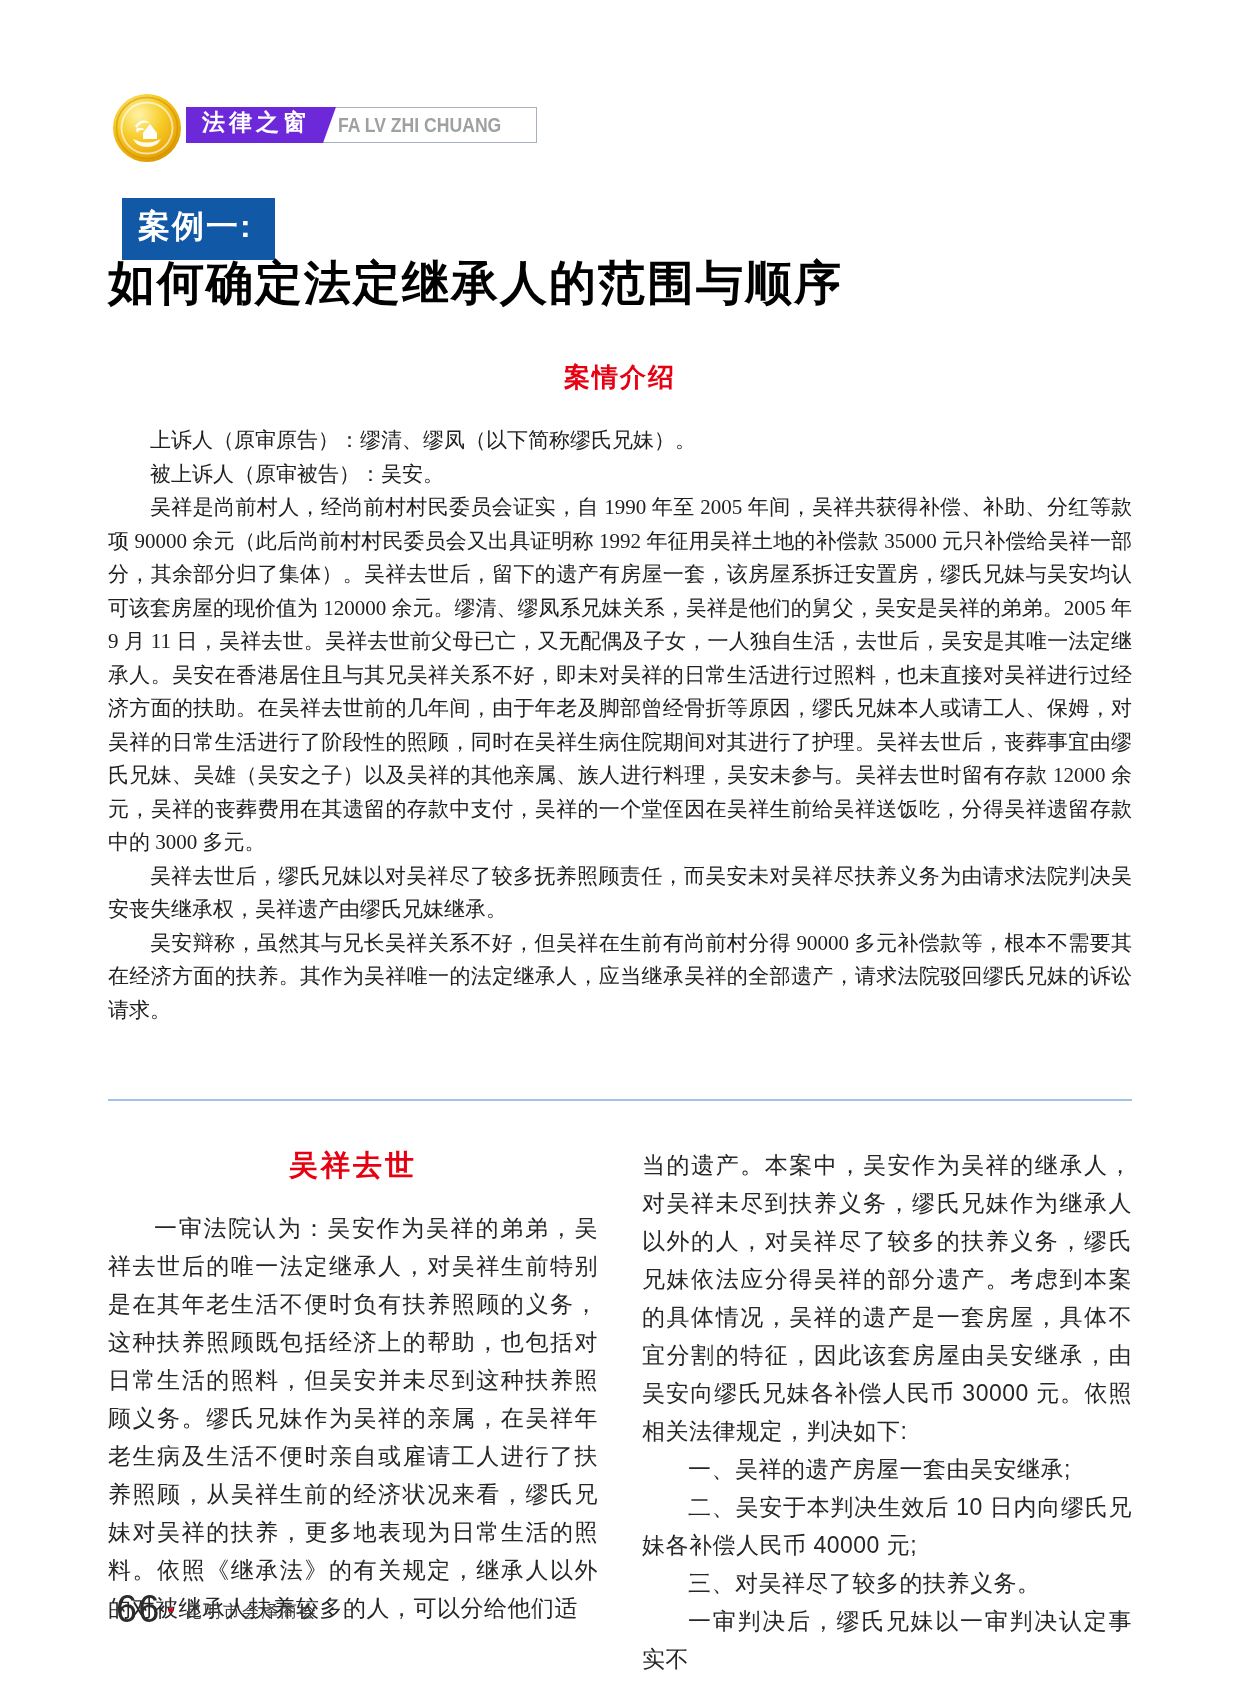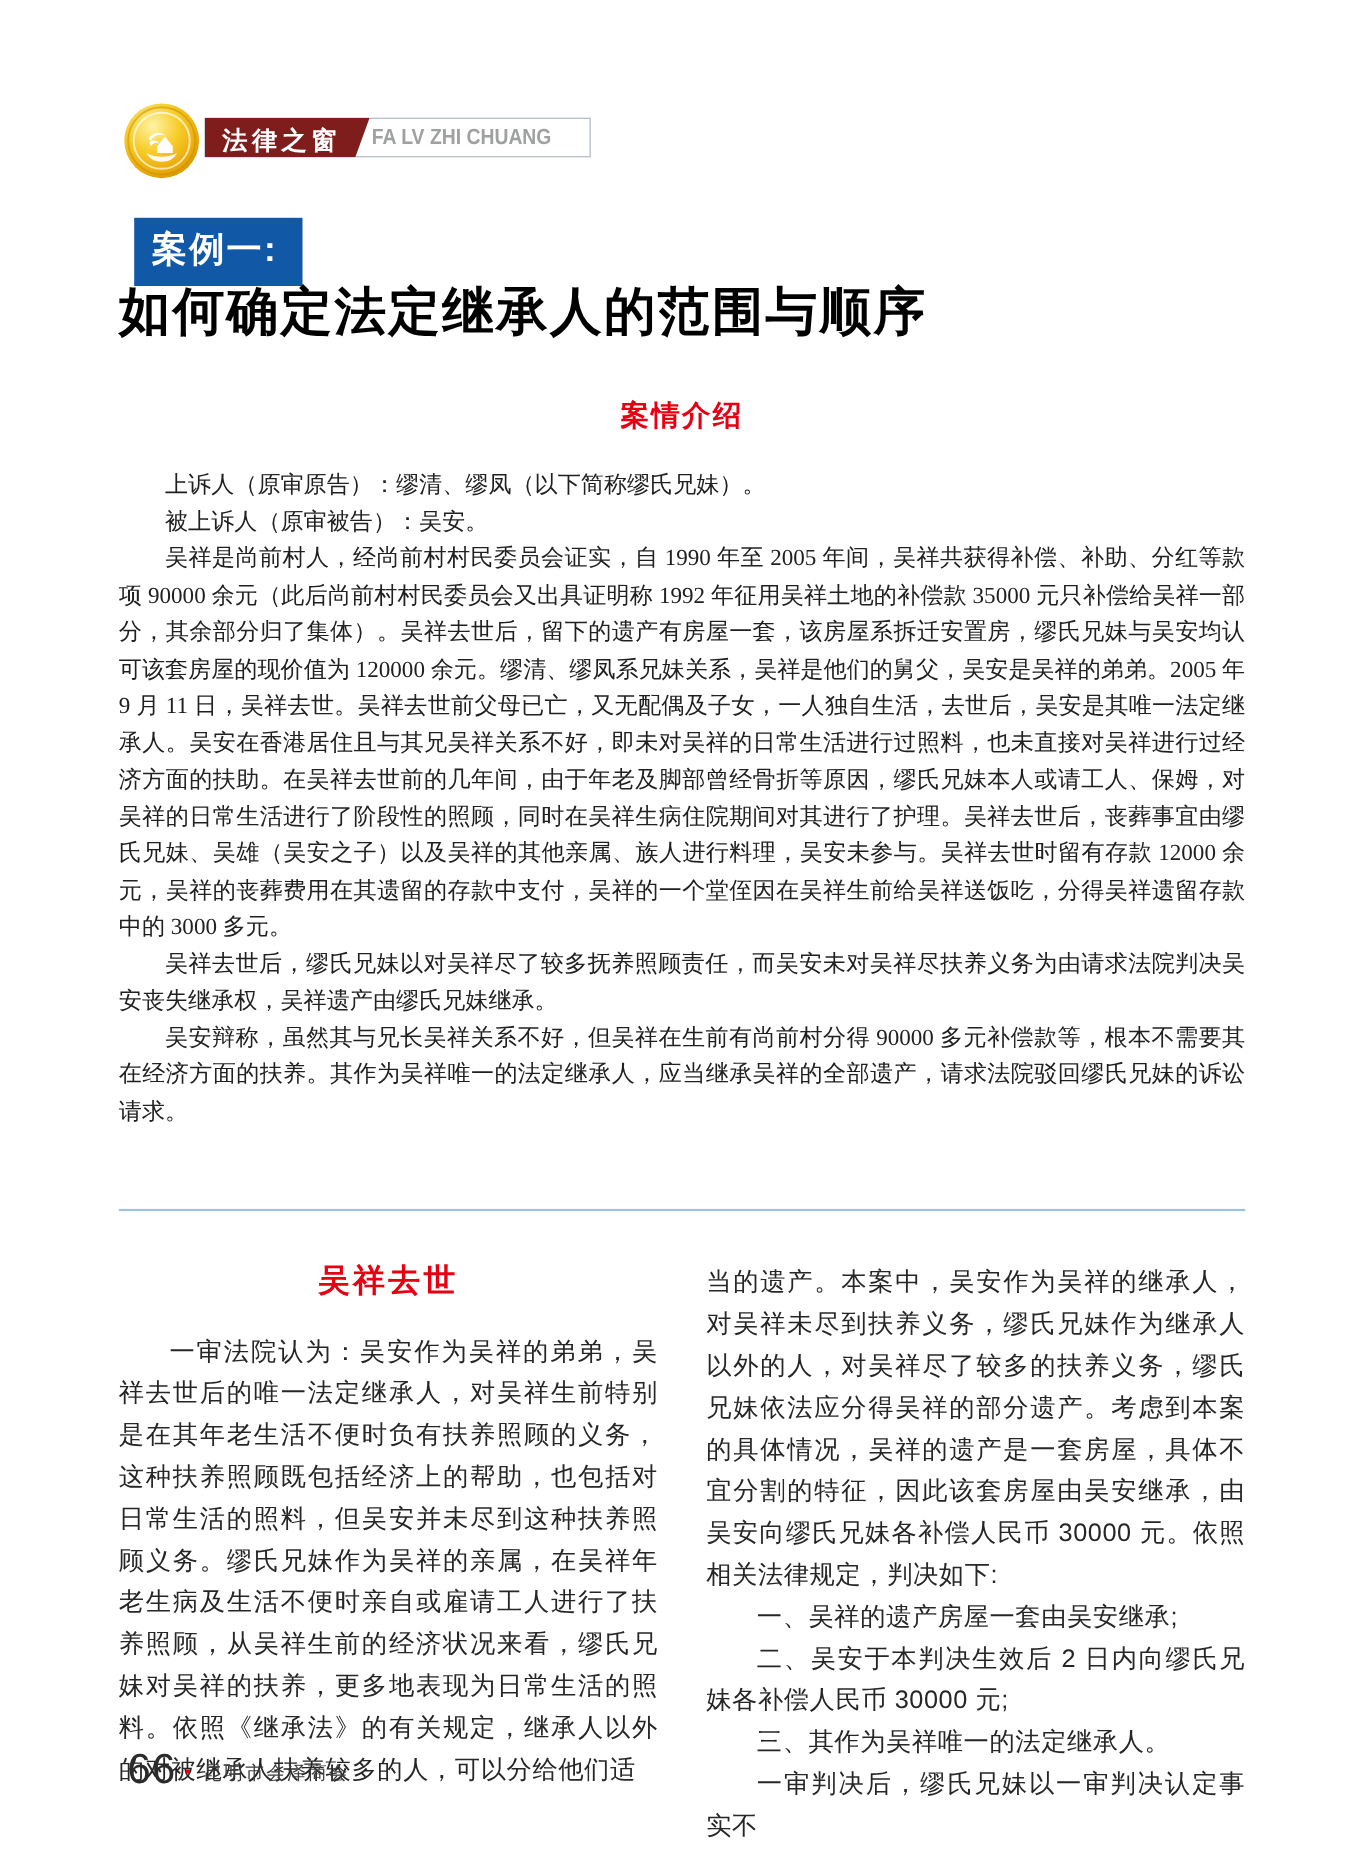--- a/index.html
+++ b/index.html
@@ -15,23 +15,23 @@
 
   
   .masthead { position:absolute; left:112px; top:93px; height:70px; display:flex; align-items:center; }
   .logo { width:70px; height:70px; flex:0 0 auto; }
   .banner {
     display:flex; align-items:stretch;
     height:36px; margin-left:4px; margin-top:-6px;
     border:1px solid #a8b2bf; background:#ffffff; box-sizing:border-box;
   }
   .banner-blue {
-    background:#7f1d1d;
+    background:#6d28d9;
     clip-path:polygon(0 0, 100% 0, calc(100% - 13px) 100%, 0 100%);
-    display:flex; align-items:flex-end;
+    display:flex; align-items:flex-start;
     padding:0 26px 0 16px; margin:-1px 0 -1px -1px;
   }
   .banner-blue span {
     color:#ffffff; font-size:23px; font-weight:bold; letter-spacing:4px;
     font-family:"Liberation Serif", serif; white-space:nowrap;
   }
   .banner-pinyin {
     display:flex; align-items:center; padding:0 12px 0 2px;
   }
   .banner-pinyin span {
@@ -154,22 +154,22 @@
   <hr class="divider">
 
   <section class="columns">
     <div class="col">
       <h2 class="verdict-heading">吴祥去世</h2>
       <p>一审法院认为：吴安作为吴祥的弟弟，吴祥去世后的唯一法定继承人，对吴祥生前特别是在其年老生活不便时负有扶养照顾的义务，这种扶养照顾既包括经济上的帮助，也包括对日常生活的照料，但吴安并未尽到这种扶养照顾义务。缪氏兄妹作为吴祥的亲属，在吴祥年老生病及生活不便时亲自或雇请工人进行了扶养照顾，从吴祥生前的经济状况来看，缪氏兄妹对吴祥的扶养，更多地表现为日常生活的照料。依照《继承法》的有关规定，继承人以外的对被继承人扶养较多的人，可以分给他们适</p>
     </div>
     <div class="col">
       <p class="no-indent">当的遗产。本案中，吴安作为吴祥的继承人，对吴祥未尽到扶养义务，缪氏兄妹作为继承人以外的人，对吴祥尽了较多的扶养义务，缪氏兄妹依法应分得吴祥的部分遗产。考虑到本案的具体情况，吴祥的遗产是一套房屋，具体不宜分割的特征，因此该套房屋由吴安继承，由吴安向缪氏兄妹各补偿人民币 30000 元。依照相关法律规定，判决如下:</p>
       <p>一、吴祥的遗产房屋一套由吴安继承;</p>
-      <p>二、吴安于本判决生效后 2 日内向缪氏兄妹各补偿人民币 30000 元;</p>
-      <p>三、其作为吴祥唯一的法定继承人。</p>
+      <p>二、吴安于本判决生效后 10 日内向缪氏兄妹各补偿人民币 40000 元;</p>
+      <p>三、对吴祥尽了较多的扶养义务。</p>
       <p>一审判决后，缪氏兄妹以一审判决认定事实不</p>
     </div>
   </section>
 
   <footer class="page-footer">
     <span class="page-number">66</span>
     <span class="footer-dot">·</span>
     <span class="org-name">昆明市会泽商会</span>
   </footer>
 

